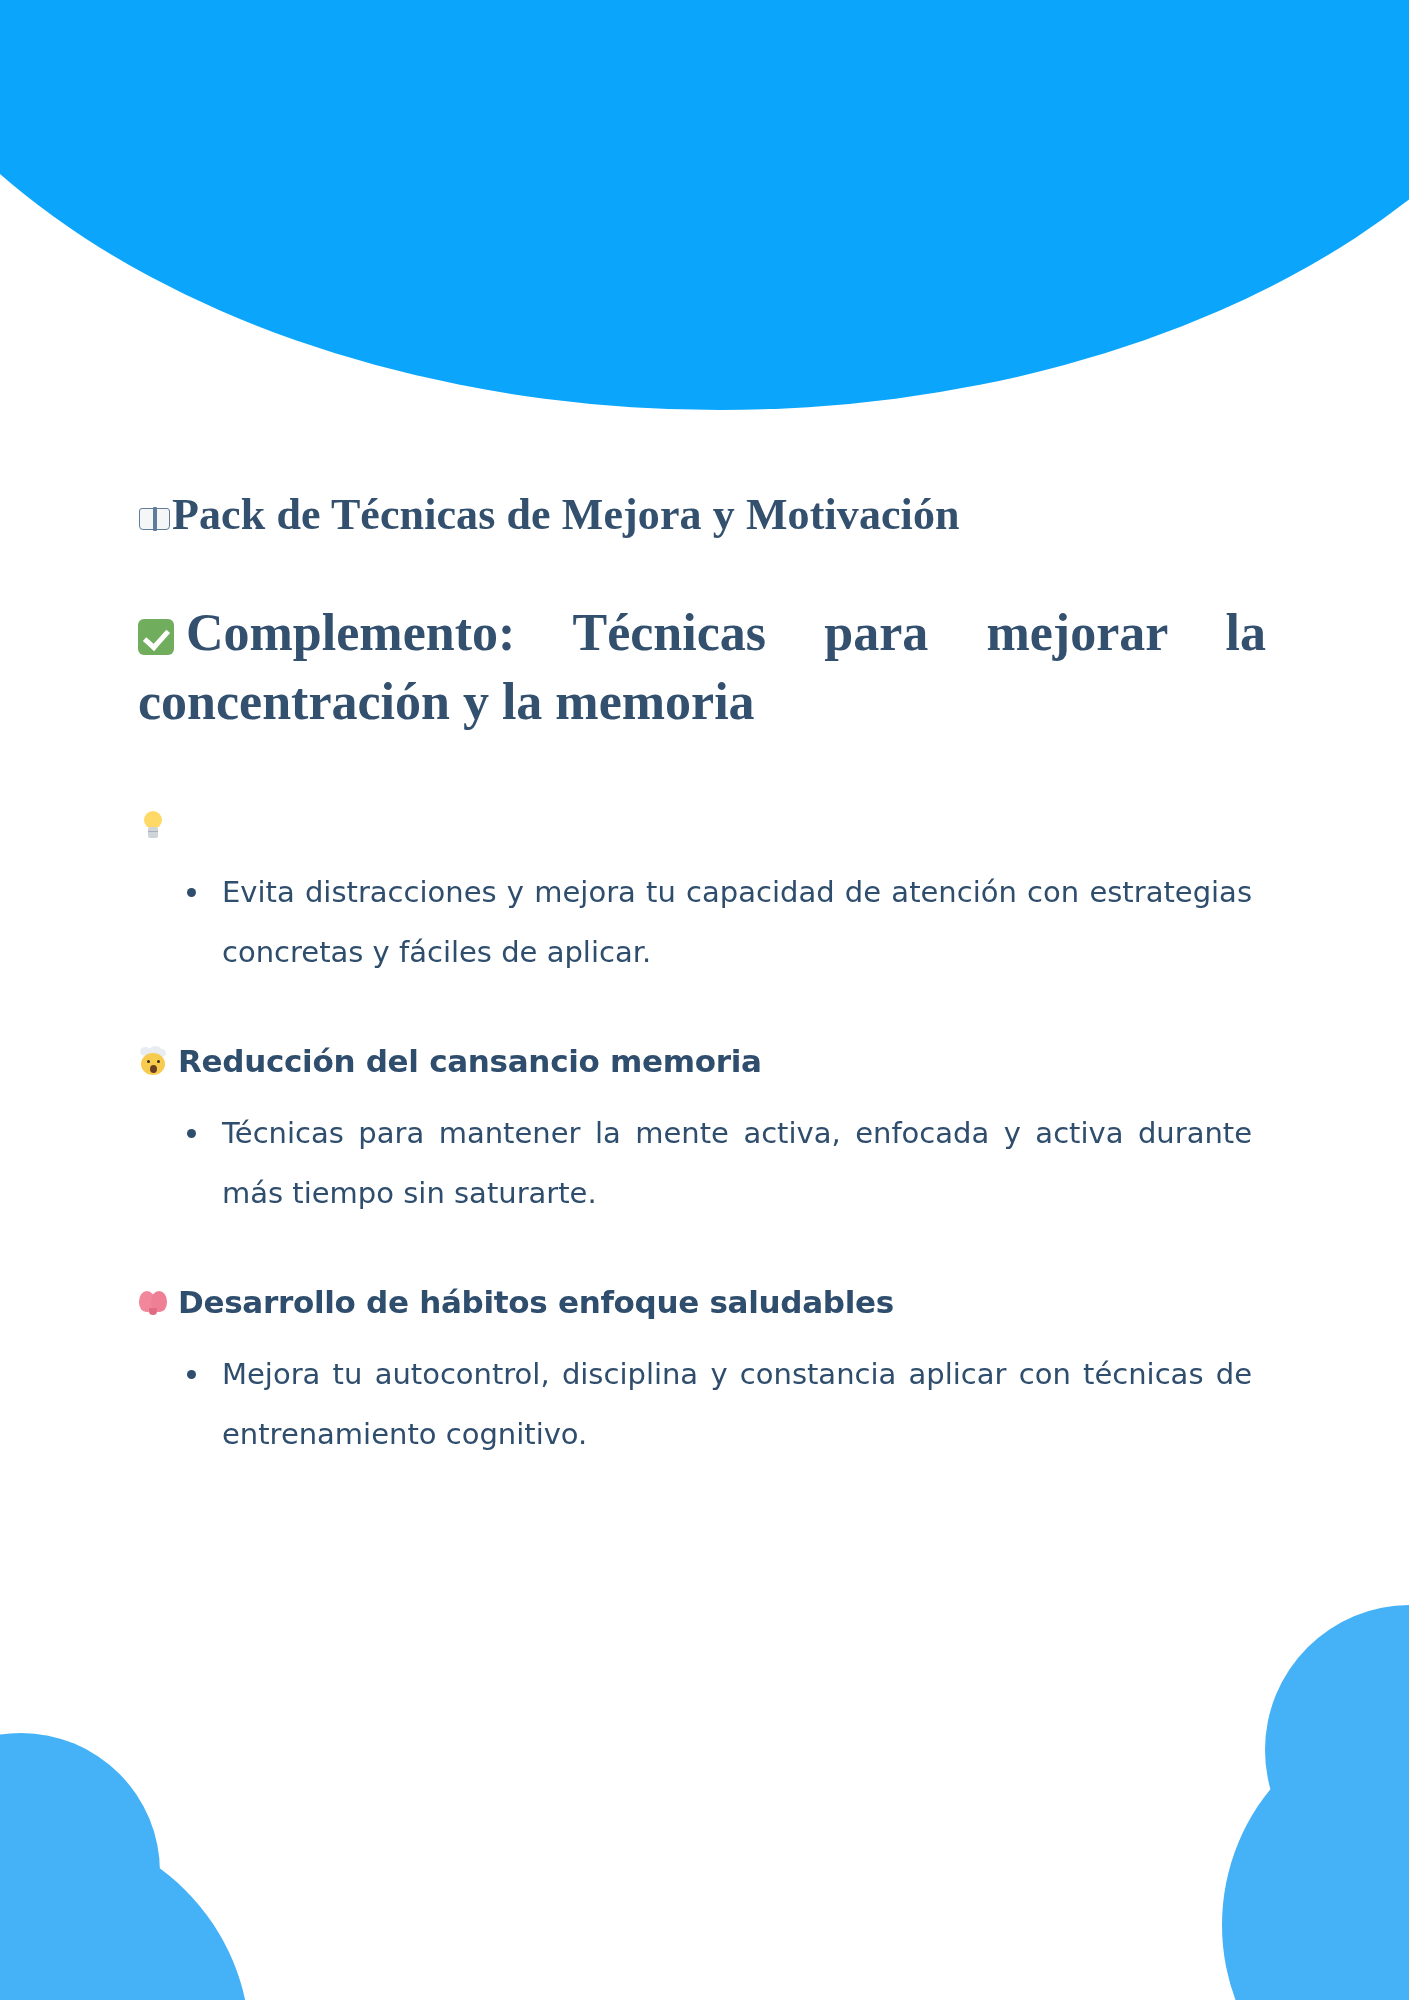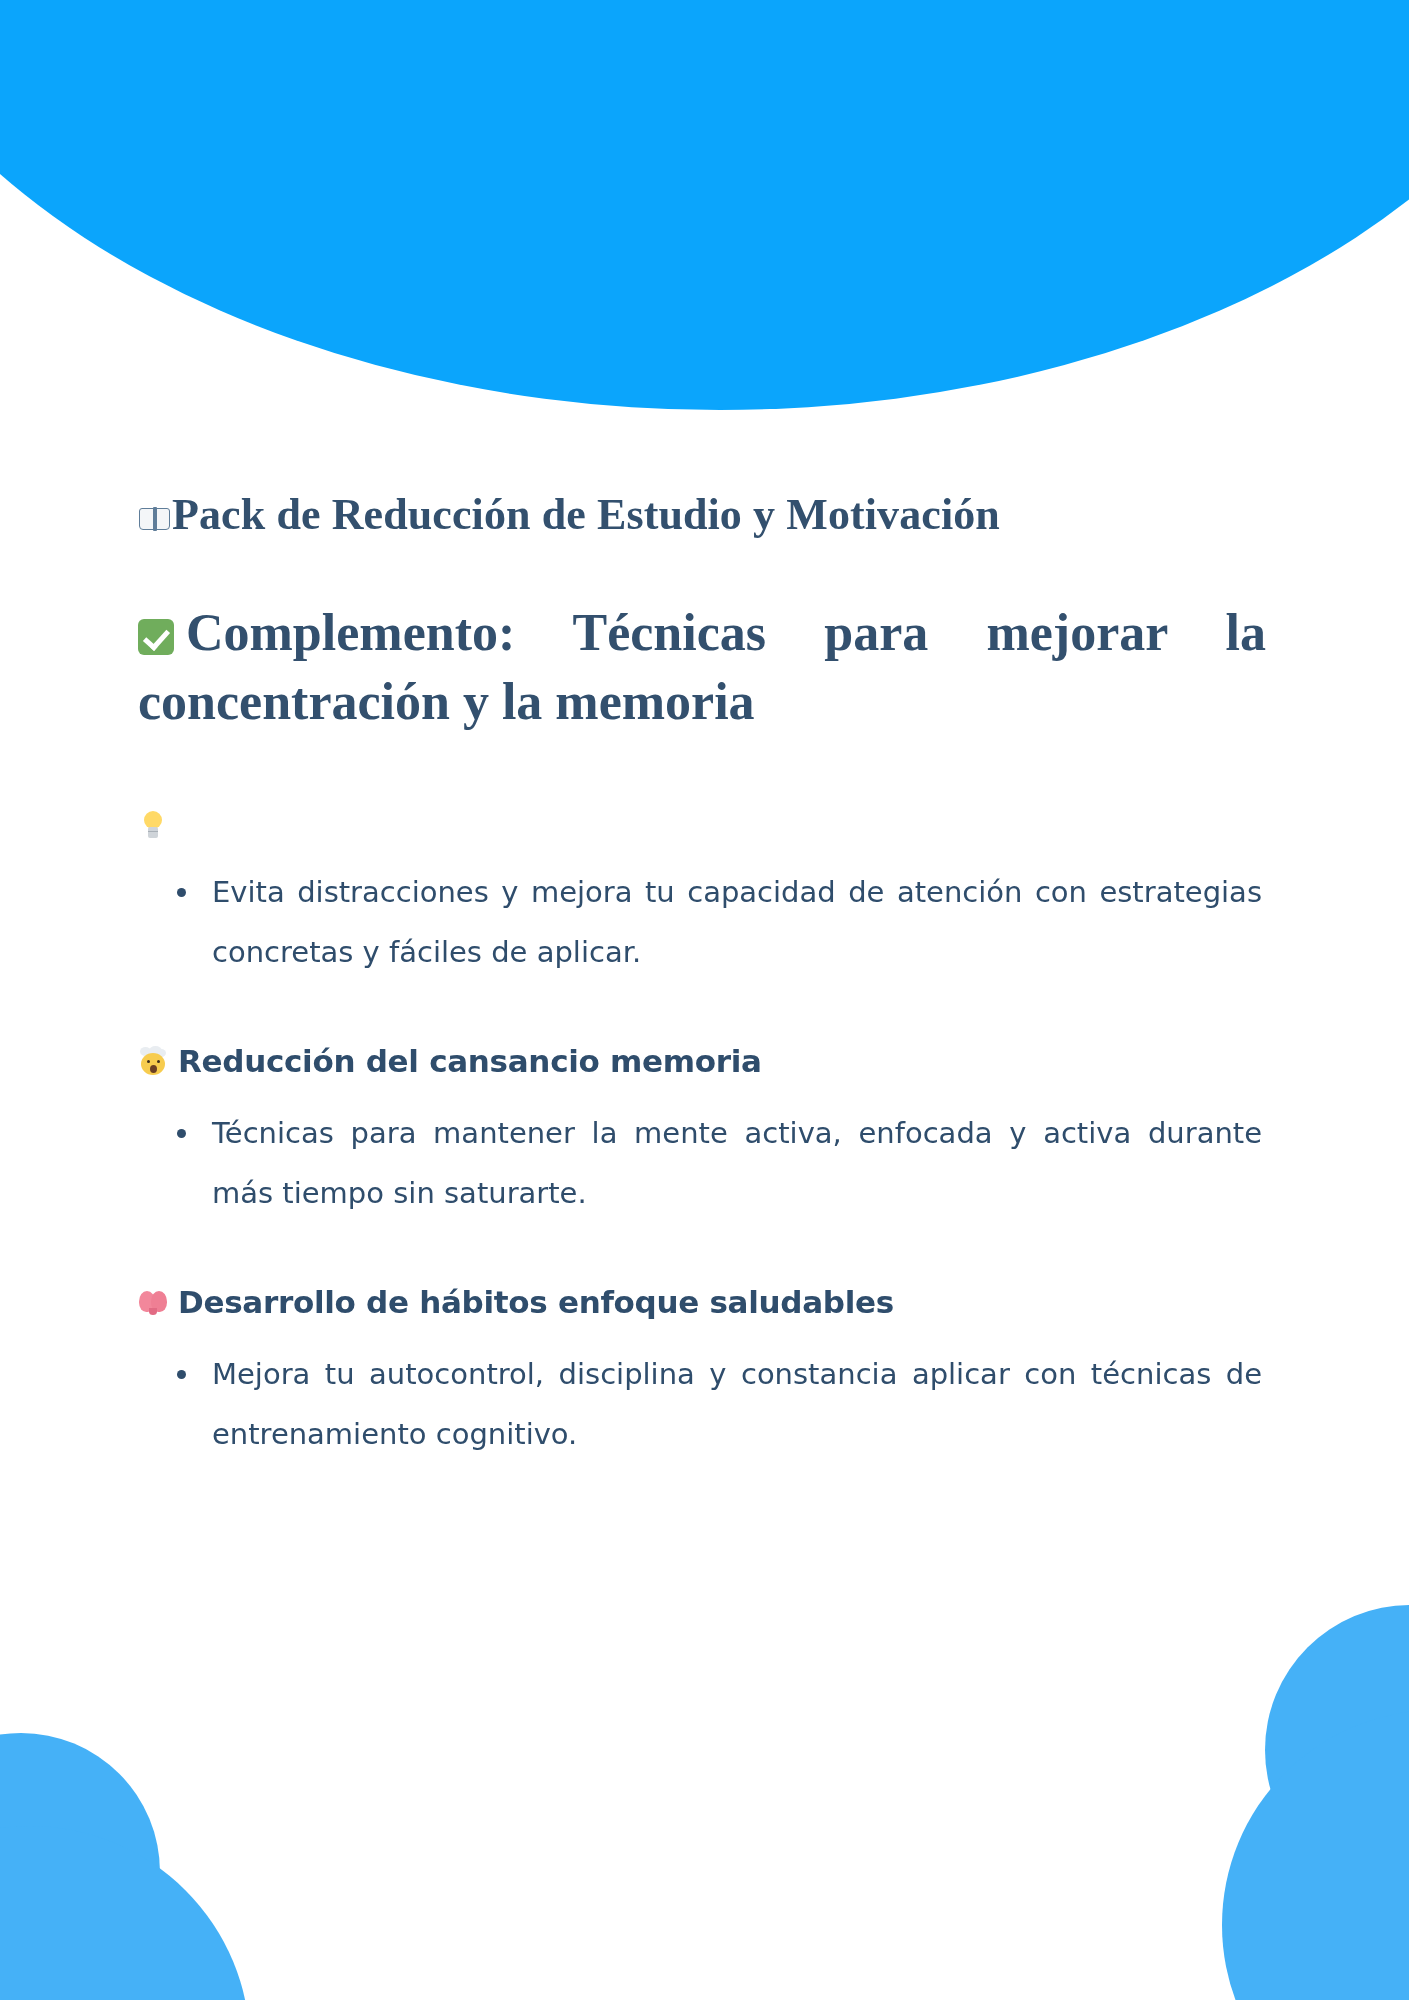--- a/index.html
+++ b/index.html
@@ -148,21 +148,21 @@
     color: #2f4d6c;
     letter-spacing: -0.3px;
     margin: 0 0 22px 0;
     display: flex;
     align-items: center;
     gap: 10px;
   }
 
   .bullet-list {
     list-style: none;
-    margin: 4px;
+    margin: 14px;
     padding: 0;
   }
   .bullet-item {
     position: relative;
     padding-left: 70px;
     font-family: "DejaVu Sans", "Liberation Sans", sans-serif;
     font-size: 29px;
     line-height: 2.07;
     color: #2f4d6c;
     text-align: justify;
@@ -267,21 +267,21 @@
   <div class="deco-layer">
     <div class="blob-top"></div>
     <div class="cloud-bl-small"></div>
     <div class="cloud-bl-big"></div>
     <div class="cloud-br-small"></div>
     <div class="cloud-br-big"></div>
   </div>
 
   <div class="content">
 
-    <h1 class="doc-title"><span class="glyph glyph-book"><span class="page-l"></span><span class="page-r"></span><span class="spine"></span></span><span>Pack de Reducción de Estudio y Motivación</span></h1>
+    <h1 class="doc-title"><span class="glyph glyph-book"><span class="page-l"></span><span class="page-r"></span><span class="spine"></span></span><span>Pack de Técnicas de Mejora y Motivación</span></h1>
 
     <p class="doc-subtitle"><span class="check-badge"></span><span>Complemento: Técnicas para mejorar la concentración y la memoria</span></p>
 
     <div class="section">
       <h2 class="section-heading">
         <span class="glyph glyph-bulb">
             <span class="bulb-top"></span>
             <span class="bulb-base"></span>
           </span>
       </h2>

